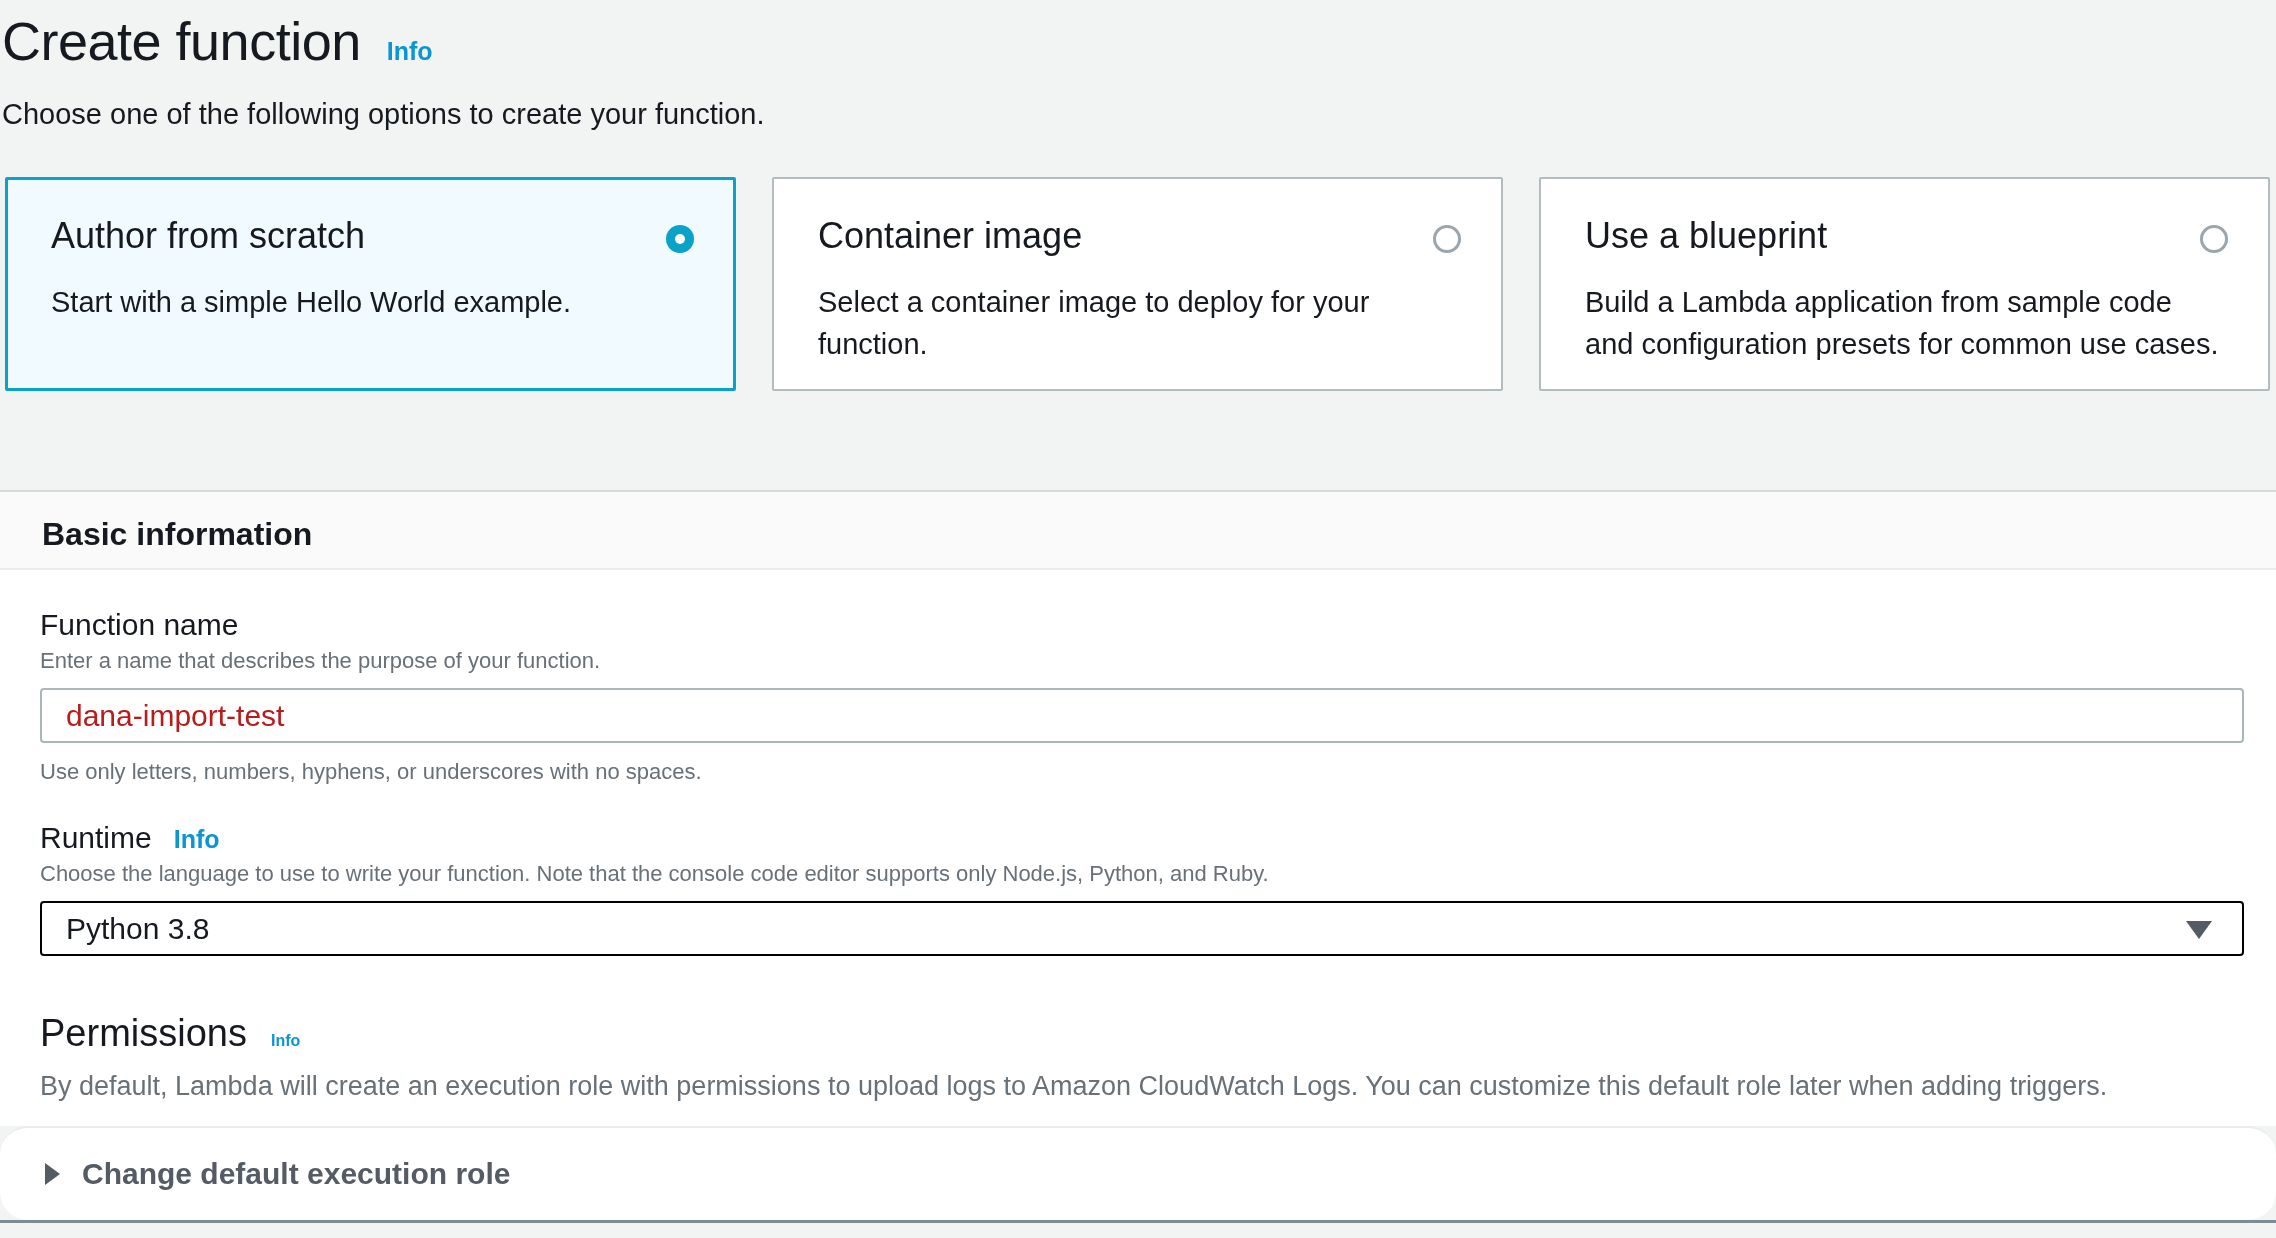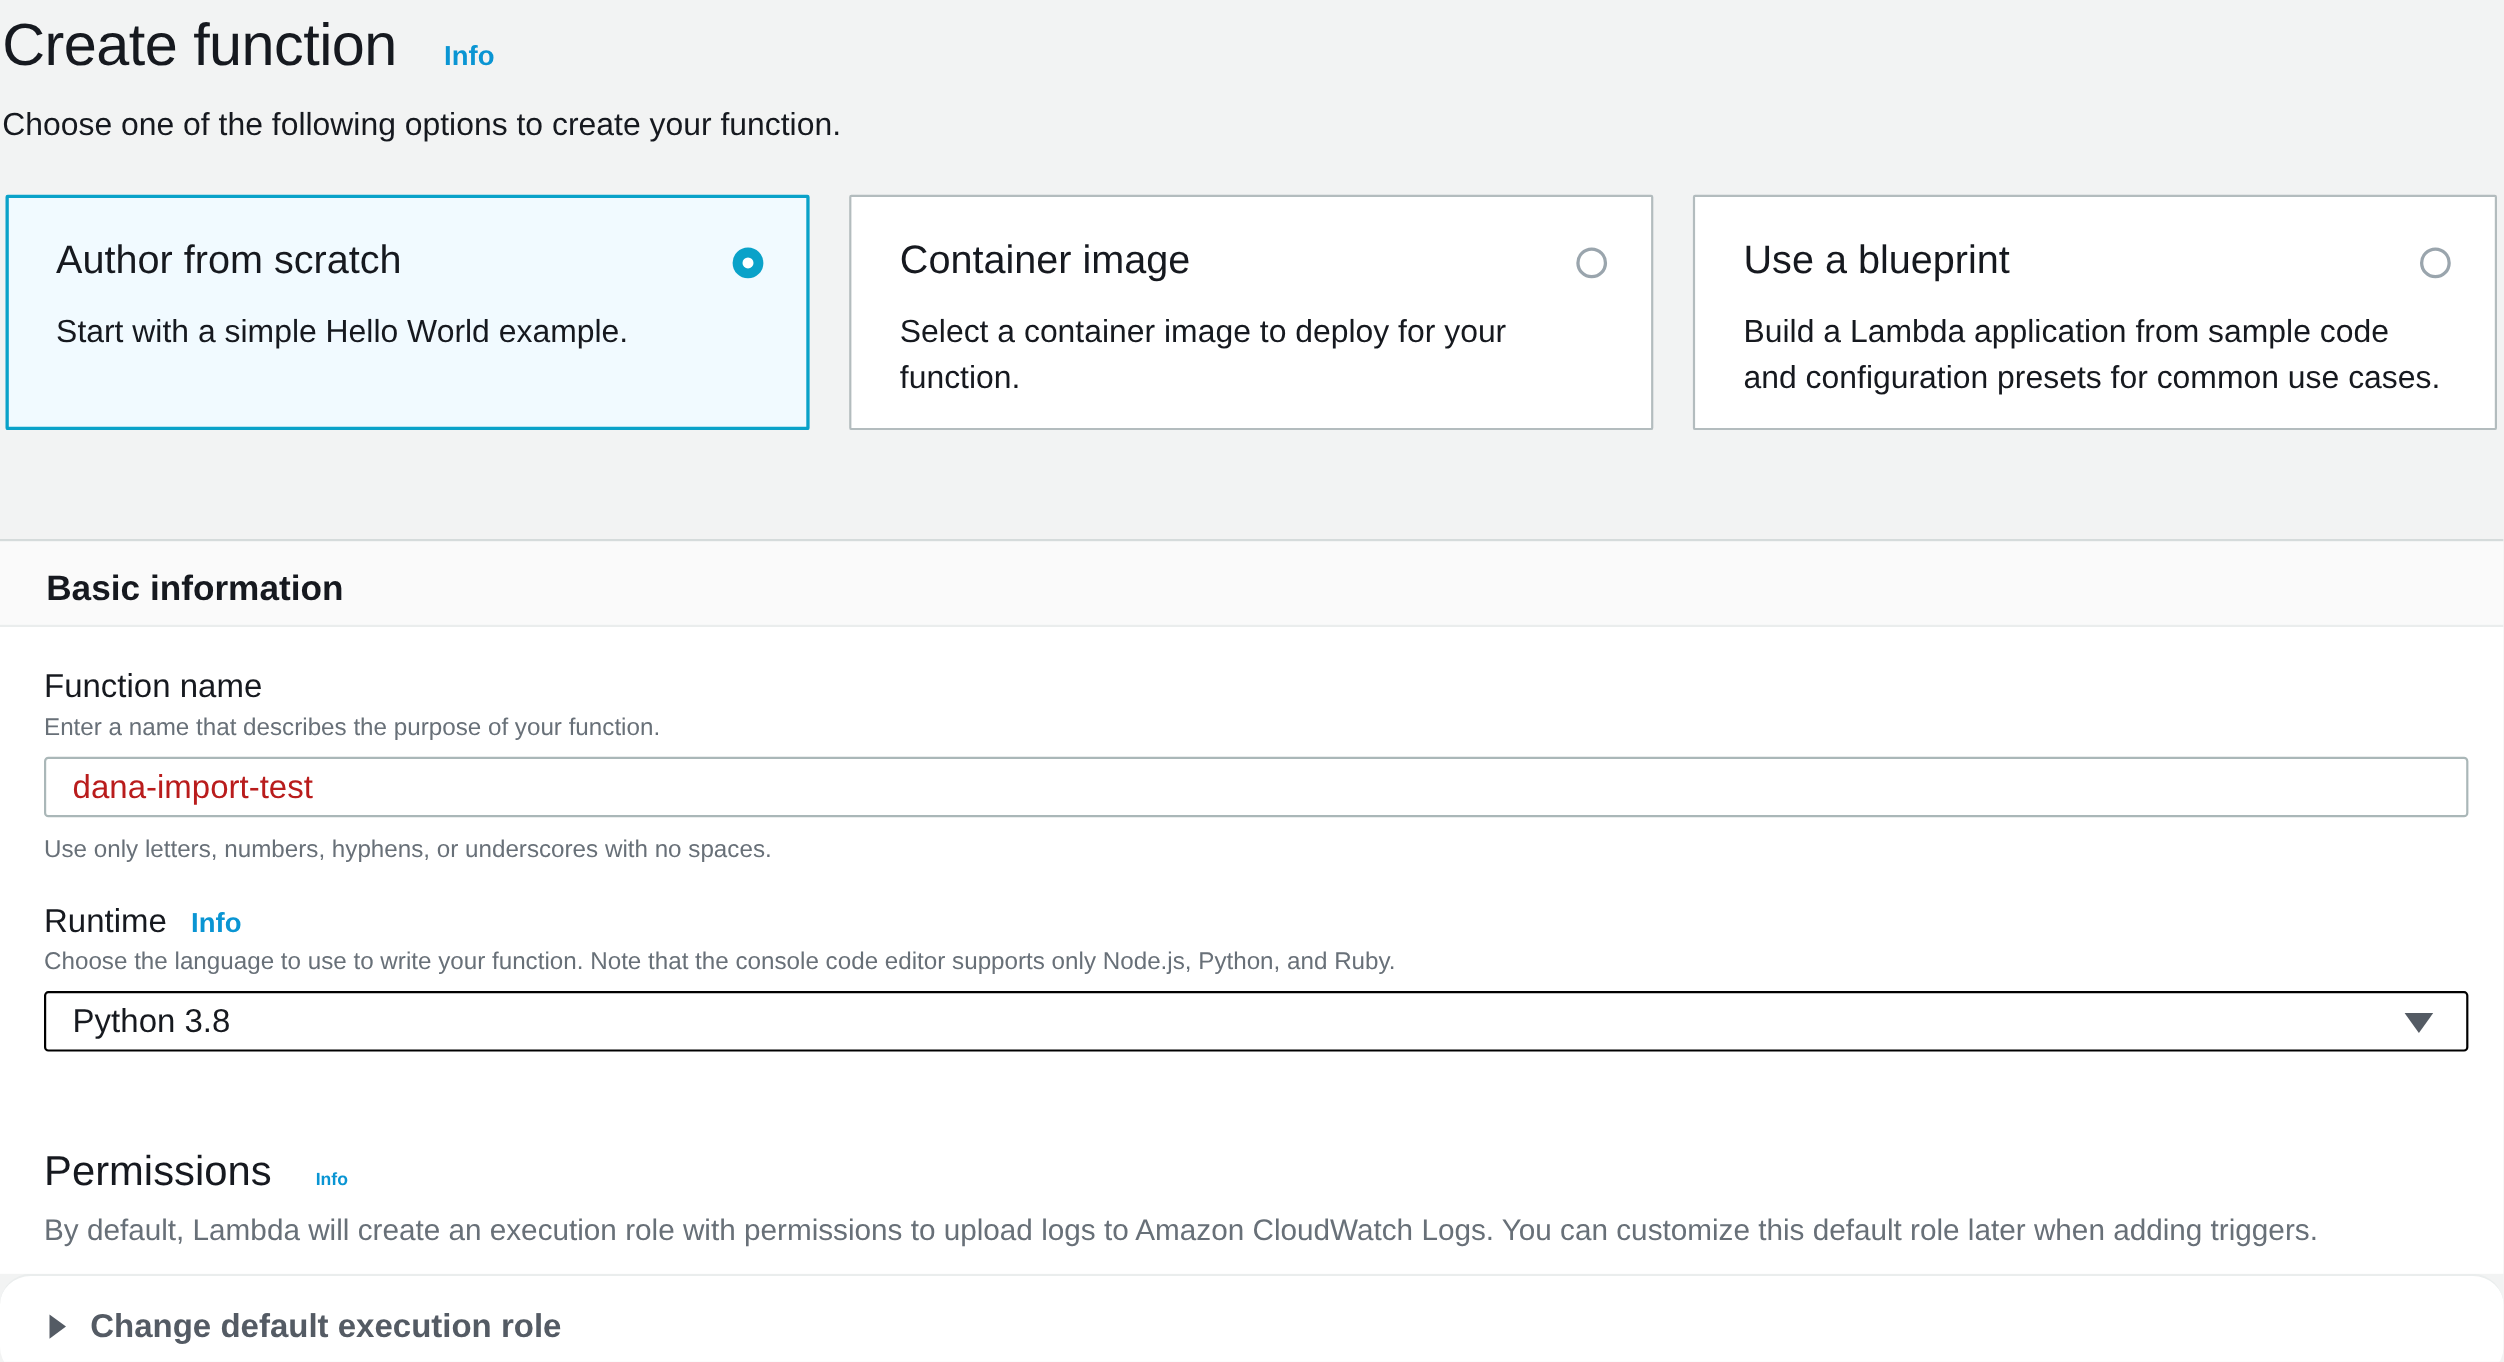--- a/index.html
+++ b/index.html
@@ -4,21 +4,21 @@
 <style>
   * { margin:0; padding:0; box-sizing:border-box; }
   html,body { width:2276px; height:1238px; }
   body {
     font-family:"Liberation Sans", sans-serif;
     background:#f2f3f3;
     color:#16191f;
     overflow:hidden;
   }
   .top { padding:10px 0 0 2px; }
-  .h1row { display:flex; align-items:baseline;gap:17px; }
+  .h1row { display:flex; align-items:baseline; }
   h1 { font-size:54px; font-weight:400; letter-spacing:-0.5px; }
   .info-link { color:#0a95d3; font-weight:700; cursor:pointer; }
   .h1row .info-link { font-size:25px; margin-left:26px; }
   .subtitle { font-size:29px; margin-top:26px; }
 
   .cards { display:flex; gap:36px; margin:46px 6px 0 3px; }
   .card {
     flex:1; background:#ffffff; border:2px solid #b3bcbe; border-radius:2px;
     height:214px; padding:36px 44px; position:relative; cursor:pointer;
   }
@@ -58,21 +58,21 @@
   .select {
     margin-top:4px; height:55px; border:2px solid #000000; border-radius:4px;
     background:#fff; display:flex; align-items:center; padding:0 24px;
     font-size:30px; position:relative; cursor:pointer;
   }
   .caret {
     position:absolute; right:30px; top:18px; width:0; height:0;
     border-left:13px solid transparent; border-right:13px solid transparent;
     border-top:18px solid #545b64;
   }
-  .perm-header { display:flex; align-items:baseline; gap:40px; margin-top:88px; }
+  .perm-header { display:flex; align-items:baseline; gap:24px; margin-top:56px; }
   .perm-header h2 { font-size:38px; font-weight:400; }
   .perm-desc { font-size:27px; color:#687078; margin-top:16px; white-space:nowrap; }
 
   .expander-section {
     background:#fff; border-top:2px solid #eaeded; height:94px;
     display:flex; align-items:center; padding-left:45px; cursor:pointer;border-radius:28px;
   }
   .tri-right {
     width:0; height:0;
     border-top:11px solid transparent; border-bottom:11px solid transparent;

